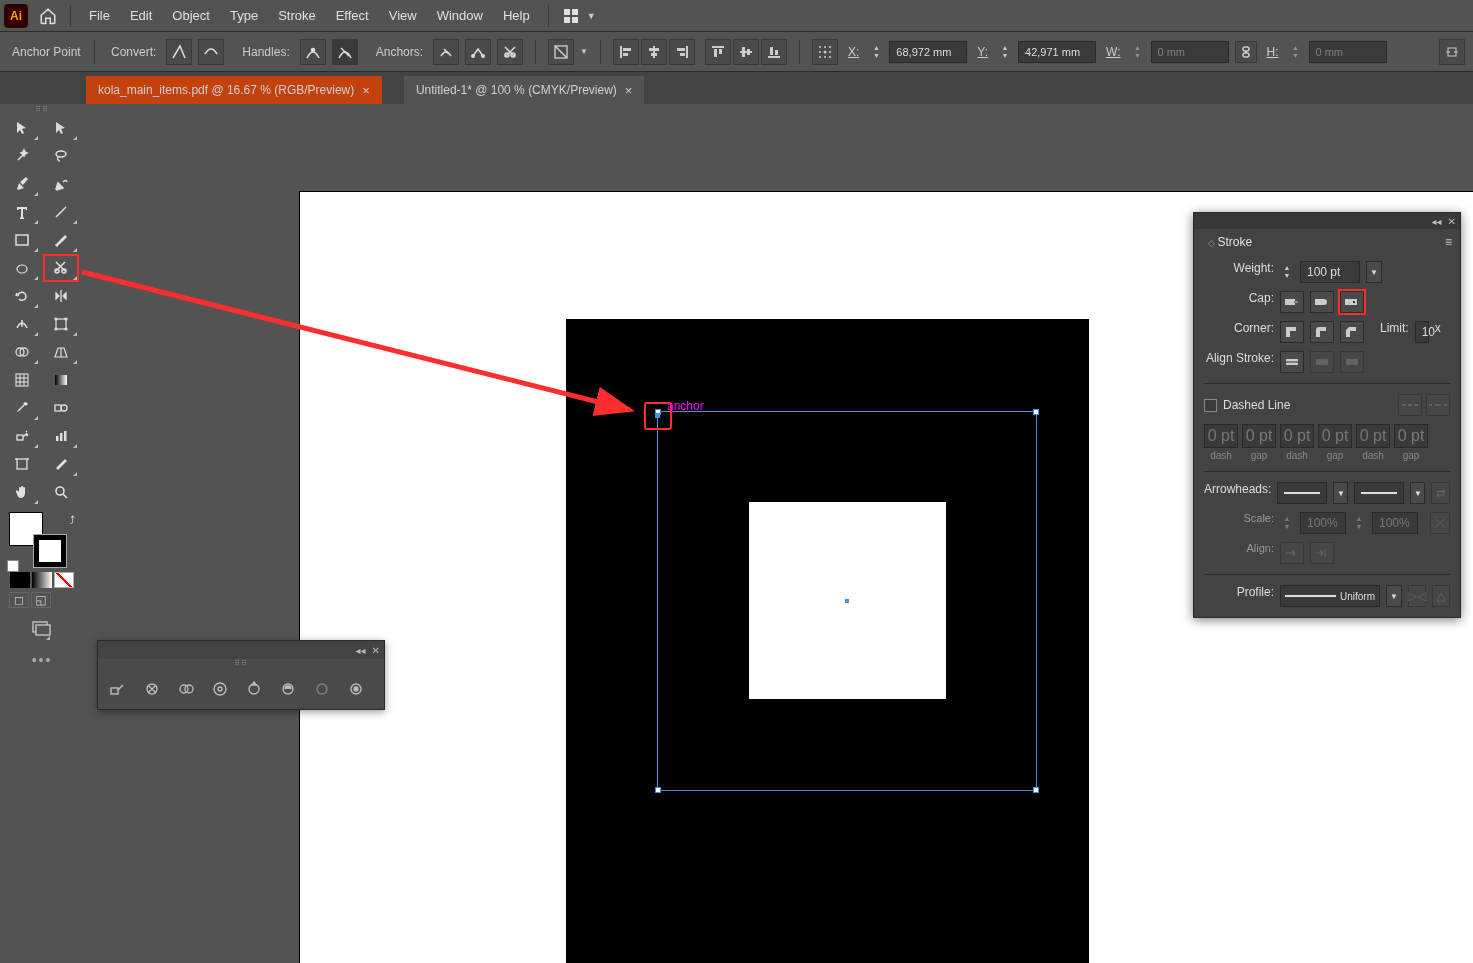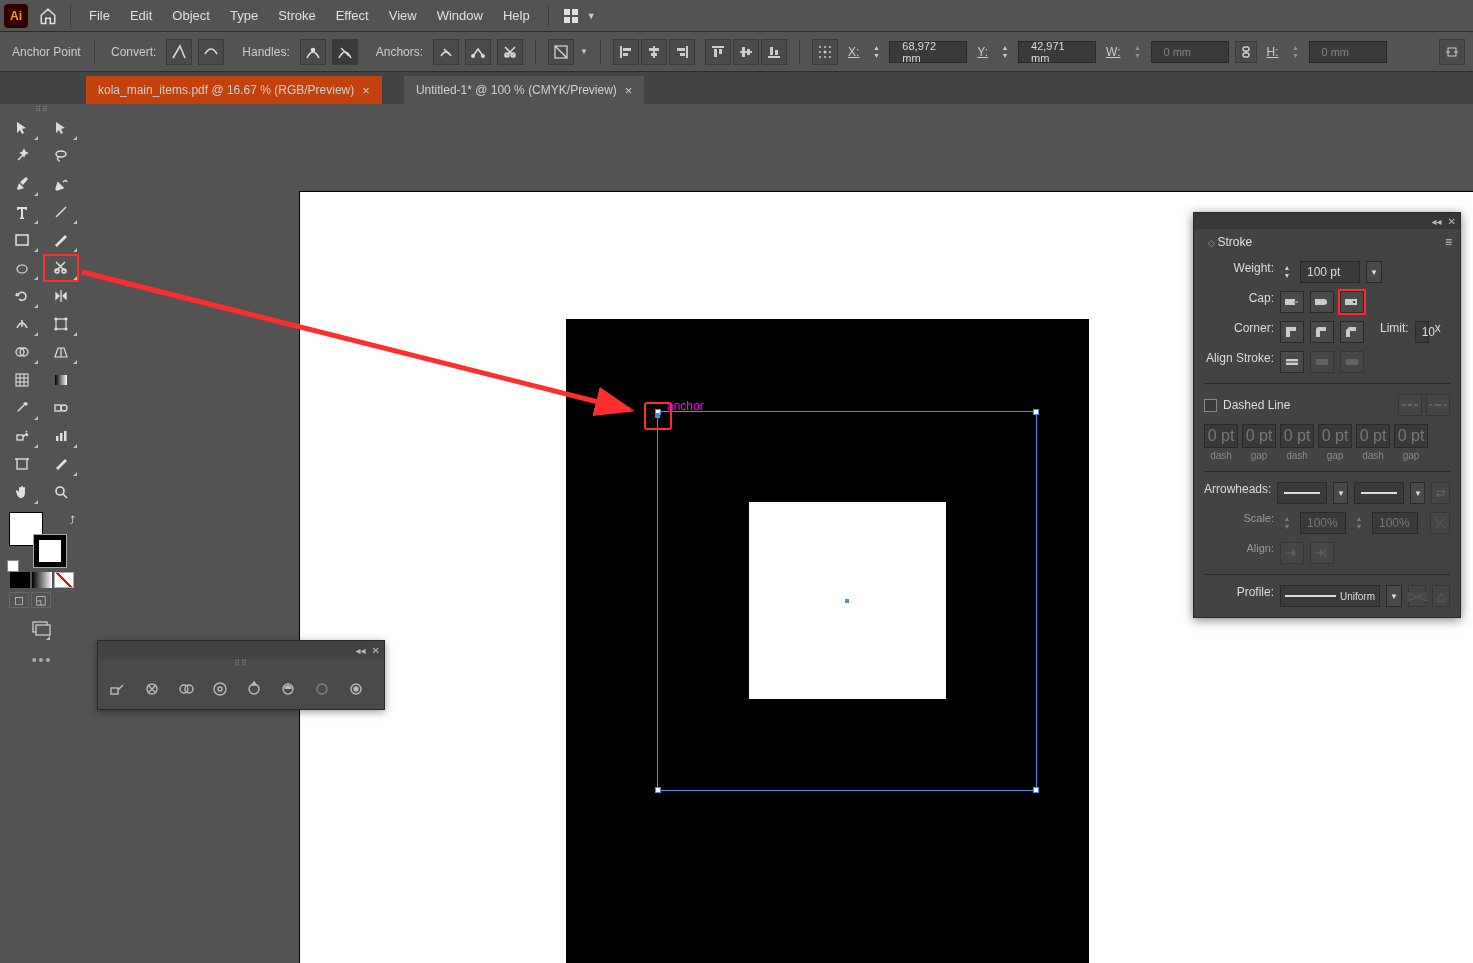--- a/index.html
+++ b/index.html
@@ -12,21 +12,21 @@
 .menu-sep-v { width: 1px; height: 22px; background: #3a3a3a; margin: 0 8px; }
 .menu-item { padding: 4px 10px; color: #e0e0e0; font-size: 13px; cursor: default; }
 .arrange-btn { width: 28px; height: 28px; display:flex; align-items:center; justify-content:center; }
 
 
 .controlbar { height: 40px; background: #535353; display: flex; align-items: center; padding: 0 8px; border-bottom: 1px solid #2a2a2a; gap: 6px; font-size: 12px; color: #cccccc; }
 .cb-label { color: #cccccc; padding: 0 4px; white-space: nowrap; }
 .cb-btn { width: 26px; height: 26px; background: #4a4a4a; display:flex; align-items:center; justify-content:center; border:1px solid #3a3a3a; color:#ddd; }
 .cb-group { display:flex; gap:2px; }
 .cb-sep { width:1px; height:24px; background:#3a3a3a; margin: 0 6px; }
-.cb-field { height: 22px; background: #3a3a3a; border:1px solid #2a2a2a; color:#ddd; padding: 2px 12px; font-size: 11px; width: 78px; display:flex; align-items:center; }
+.cb-field { height: 22px; background: #3a3a3a; border:1px solid #2a2a2a; color:#ddd; padding: 2px 6px; font-size: 11px; width: 78px; display:flex; align-items:center; }
 .cb-field.dim { color: #808080; }
 .cb-stepper { width:14px; height:22px; display:flex; flex-direction:column; justify-content:center; color:#ccc; font-size:7px; line-height:7px; align-items:center; }
 .cb-stepper span { height:8px; }
 .cb-link { width:22px; height:22px; background:#4a4a4a; display:flex; align-items:center; justify-content:center; border:1px solid #3a3a3a; }
 .cb-label-underline { text-decoration: underline; }
 
 
 .tabbar { height: 32px; background: #434343; display: flex; align-items: flex-end; padding-left: 86px; }
 .tab { height: 28px; padding: 0 12px; display: flex; align-items: center; gap: 8px; color: #d0d0d0; font-size: 12px; background: #c2410c; }
 .tab.active { background: #535353; margin-left: 22px; }

